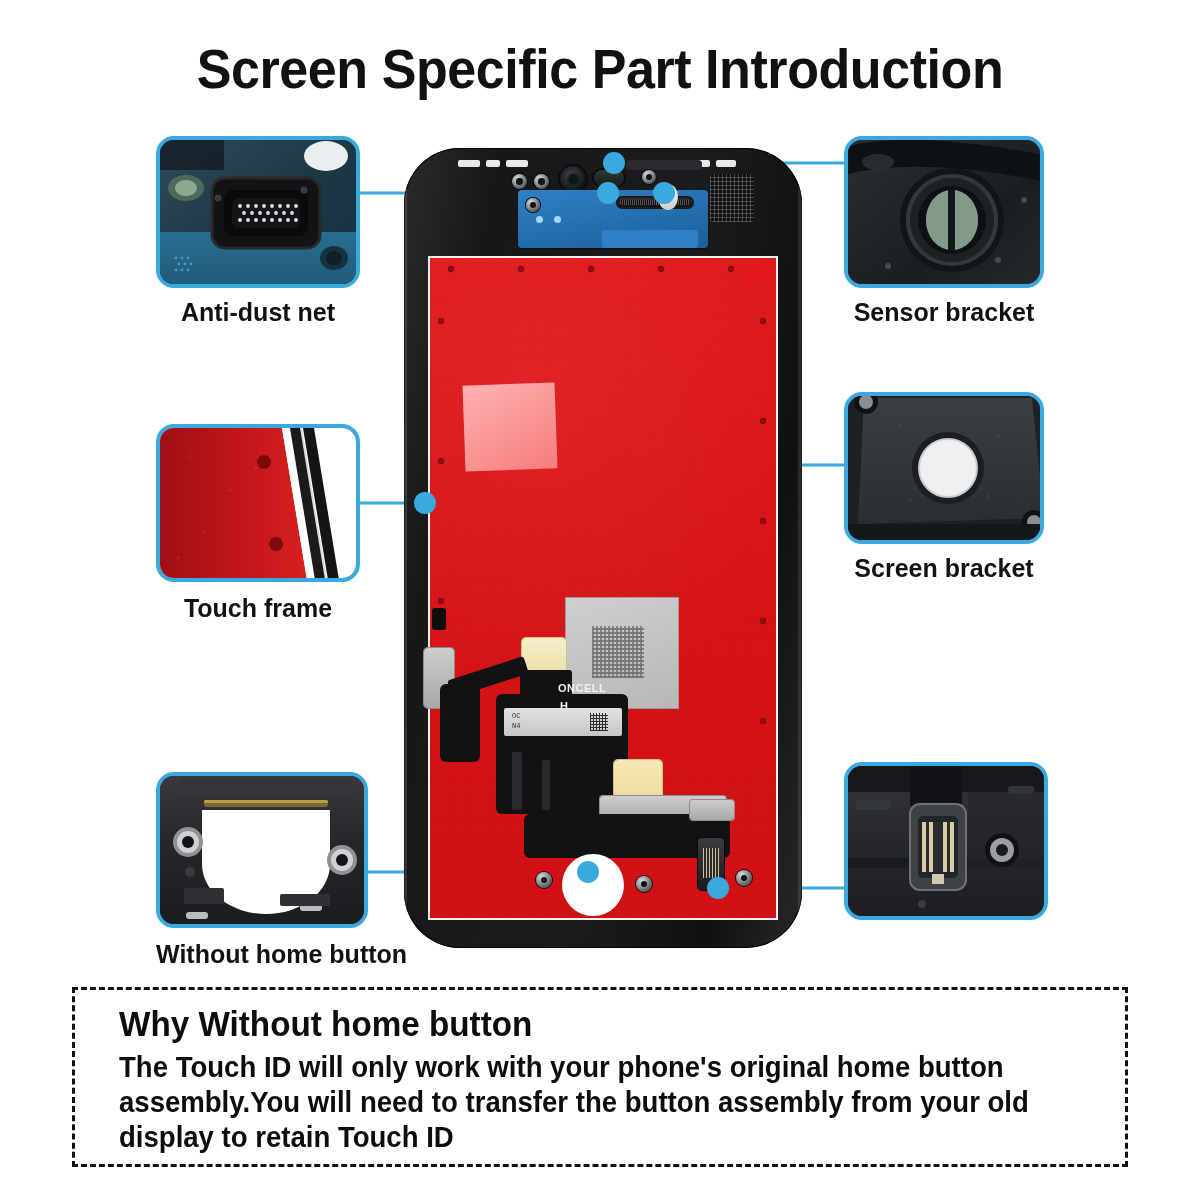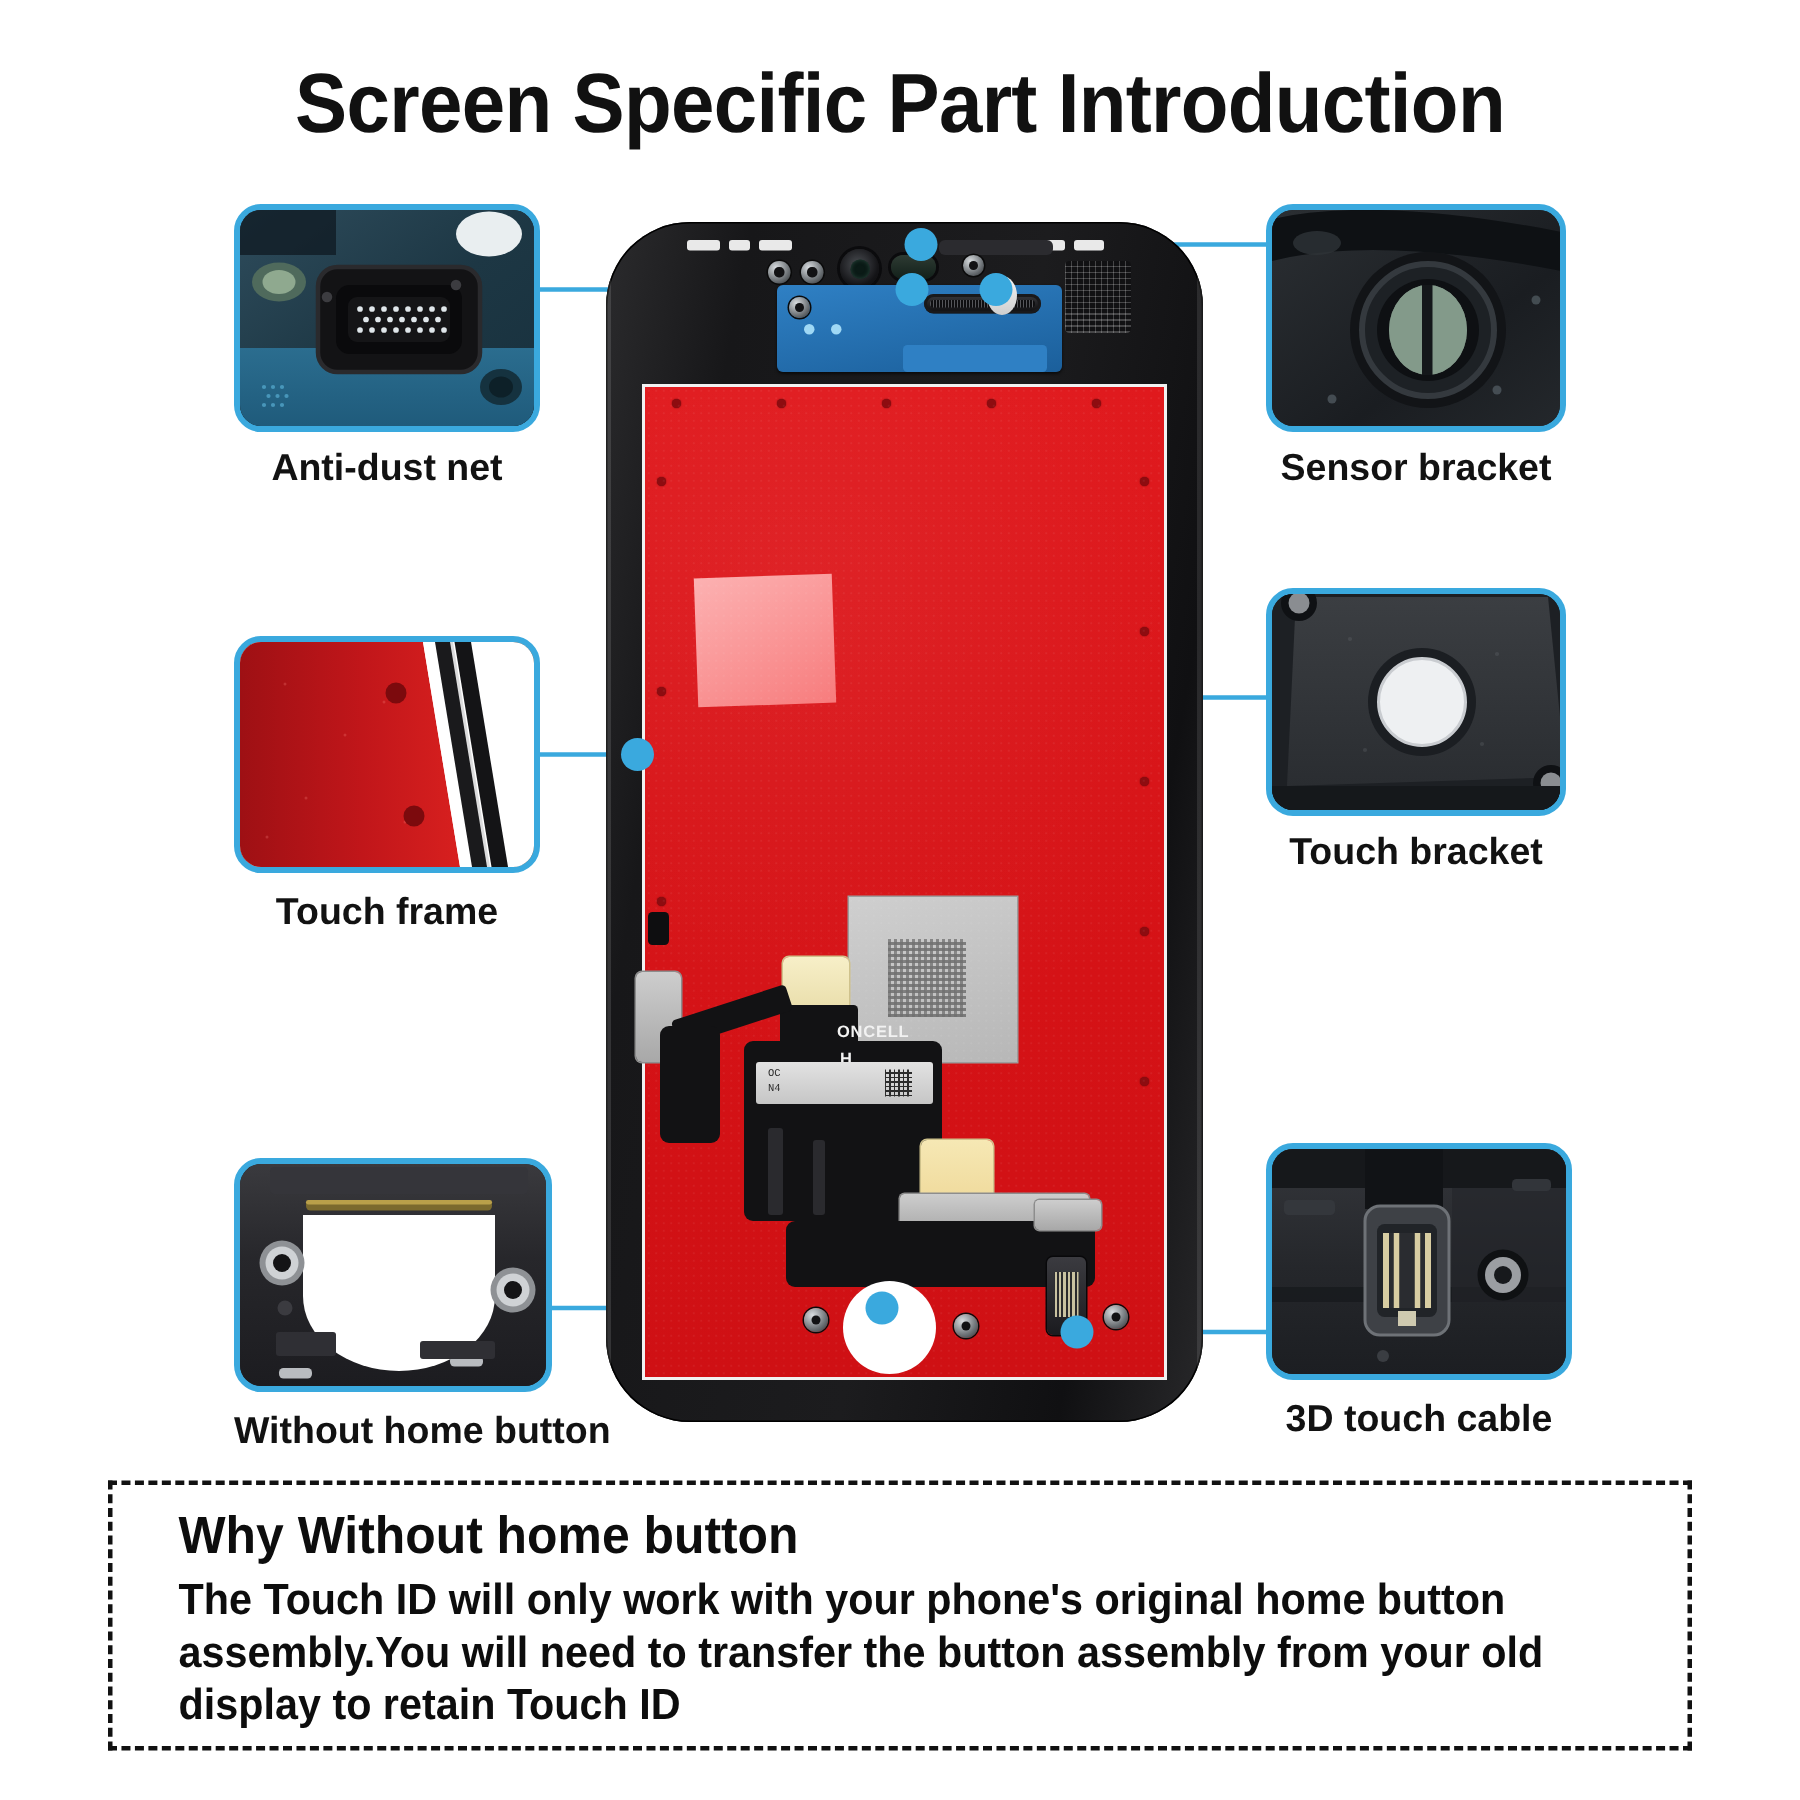--- a/index.html
+++ b/index.html
@@ -537,21 +537,21 @@
           <rect x="0" y="128" width="200" height="24" fill="#15181b"></rect>
           <g opacity=".25" fill="#70757a">
             <circle cx="52" cy="30" r="1.4"></circle>
               <circle cx="150" cy="40" r="1.4"></circle>
               <circle cx="62" cy="104" r="1.4"></circle>
               <circle cx="140" cy="100" r="1.4"></circle>
           </g>
         </svg>
       </div>
     </div>
-    <div class="clabel" style="top:162px;">Touch bracket</div>
+    <div class="clabel" style="top:162px;">Screen bracket</div>
   </div>
 
   <div class="callout" style="left:844px;top:762px;width:204px;height:208px;">
     <div class="thumb" style="width:204px;height:158px;">
       <div class="art">
         <svg viewBox="0 0 204 158" width="204" height="158" preserveAspectRatio="none">
           <defs>
             <linearGradient id="tcBg" x1="0" y1="0" x2="0" y2="1">
               <stop offset="0" stop-color="#34363b"></stop>
                 <stop offset="0.5" stop-color="#25272b"></stop>
@@ -579,21 +579,20 @@
           <rect x="84" y="108" width="12" height="10" fill="#cfcab0"></rect>
           <circle cx="154" cy="84" r="17" fill="#0f1113"></circle>
           <circle cx="154" cy="84" r="12" fill="#9b9ea2"></circle>
           <circle cx="154" cy="84" r="6" fill="#17191c"></circle>
           <rect x="8" y="34" width="34" height="10" rx="3" fill="#34373c"></rect>
           <circle cx="74" cy="138" r="4" fill="#3a3d42"></circle>
           <rect x="160" y="20" width="26" height="8" rx="3" fill="#32353a"></rect>
         </svg>
       </div>
     </div>
-    <div class="clabel" style="top:170px;">3D touch cable</div>
   </div>
 
   <div id="infobox">
     <div id="infohead">Why Without home button</div>
     <div id="infobody">The Touch ID will only work with your phone's original home button assembly.You will need to transfer the button assembly from your old display to retain Touch ID</div>
   </div>
 
 </div>
 
 </body></html>

